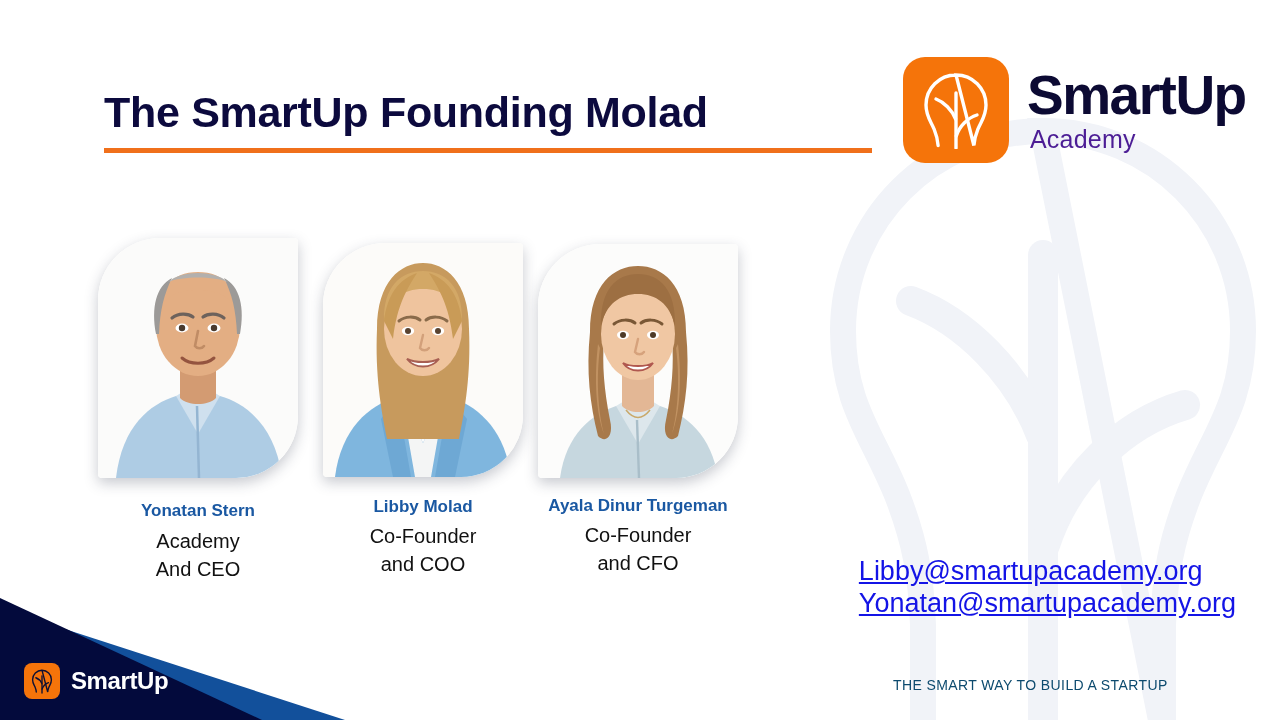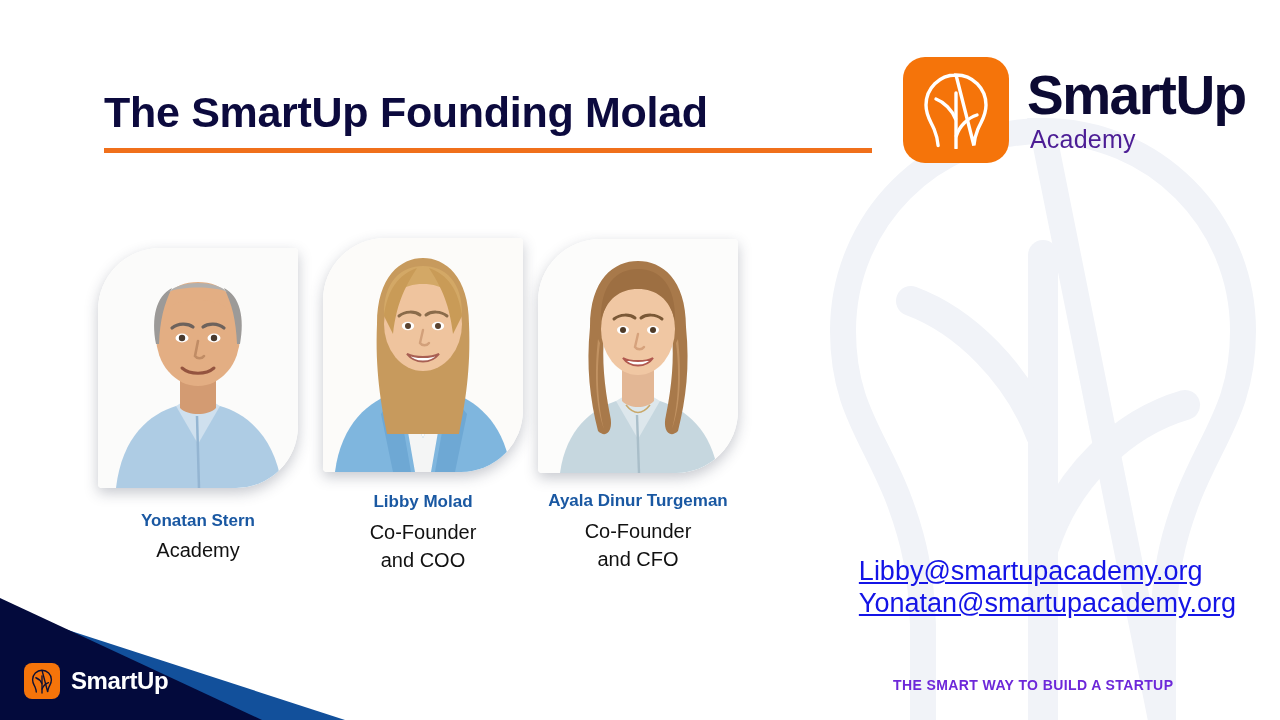--- a/index.html
+++ b/index.html
@@ -158,22 +158,22 @@
     white-space: nowrap;
     cursor: pointer;
   }
 
   
   .tagline {
     position: absolute;
     left: 893px;
     top: 677px;
     font-size: 14px;
-    font-weight: 700;
-    color: #6d28d9;
+    font-weight: 400;
+    color: #0c4a6e;
     letter-spacing: 0.4px;
     white-space: nowrap;
   }
 
   
   .footer-shapes {
     position: absolute;
     left: 0;
     bottom: 0;
     width: 420px;
@@ -273,20 +273,21 @@
           <circle cx="116" cy="90" r="3.2" fill="#4A3A2E"></circle>
 
           <path d="M100 93 L 97 108 C 99 111 104 111 106 108" stroke="#C08C65" stroke-width="2.6" fill="none" stroke-linecap="round"></path>
           <path d="M84 120 C 92 127 108 127 116 120" stroke="#94543F" stroke-width="3" fill="none" stroke-linecap="round"></path>
         </svg>
       </div>
       <div class="member-text">
         <div class="member-name">Yonatan Stern</div>
         <div class="member-role">
           <div>Academy</div>
+          <div>And CEO</div>
         </div>
       </div>
     </div>
 
     <div class="member m2">
       <div class="member-photo">
         <svg viewBox="0 0 200 234" preserveAspectRatio="xMidYMid slice" aria-hidden="true">
           <rect width="200" height="234" fill="#FCFBF9"></rect>
 
           <path d="M12 234 C 18 186 46 162 74 154 L 126 154 C 154 162 182 186 188 234 Z" fill="#7FB6DE"></path>

